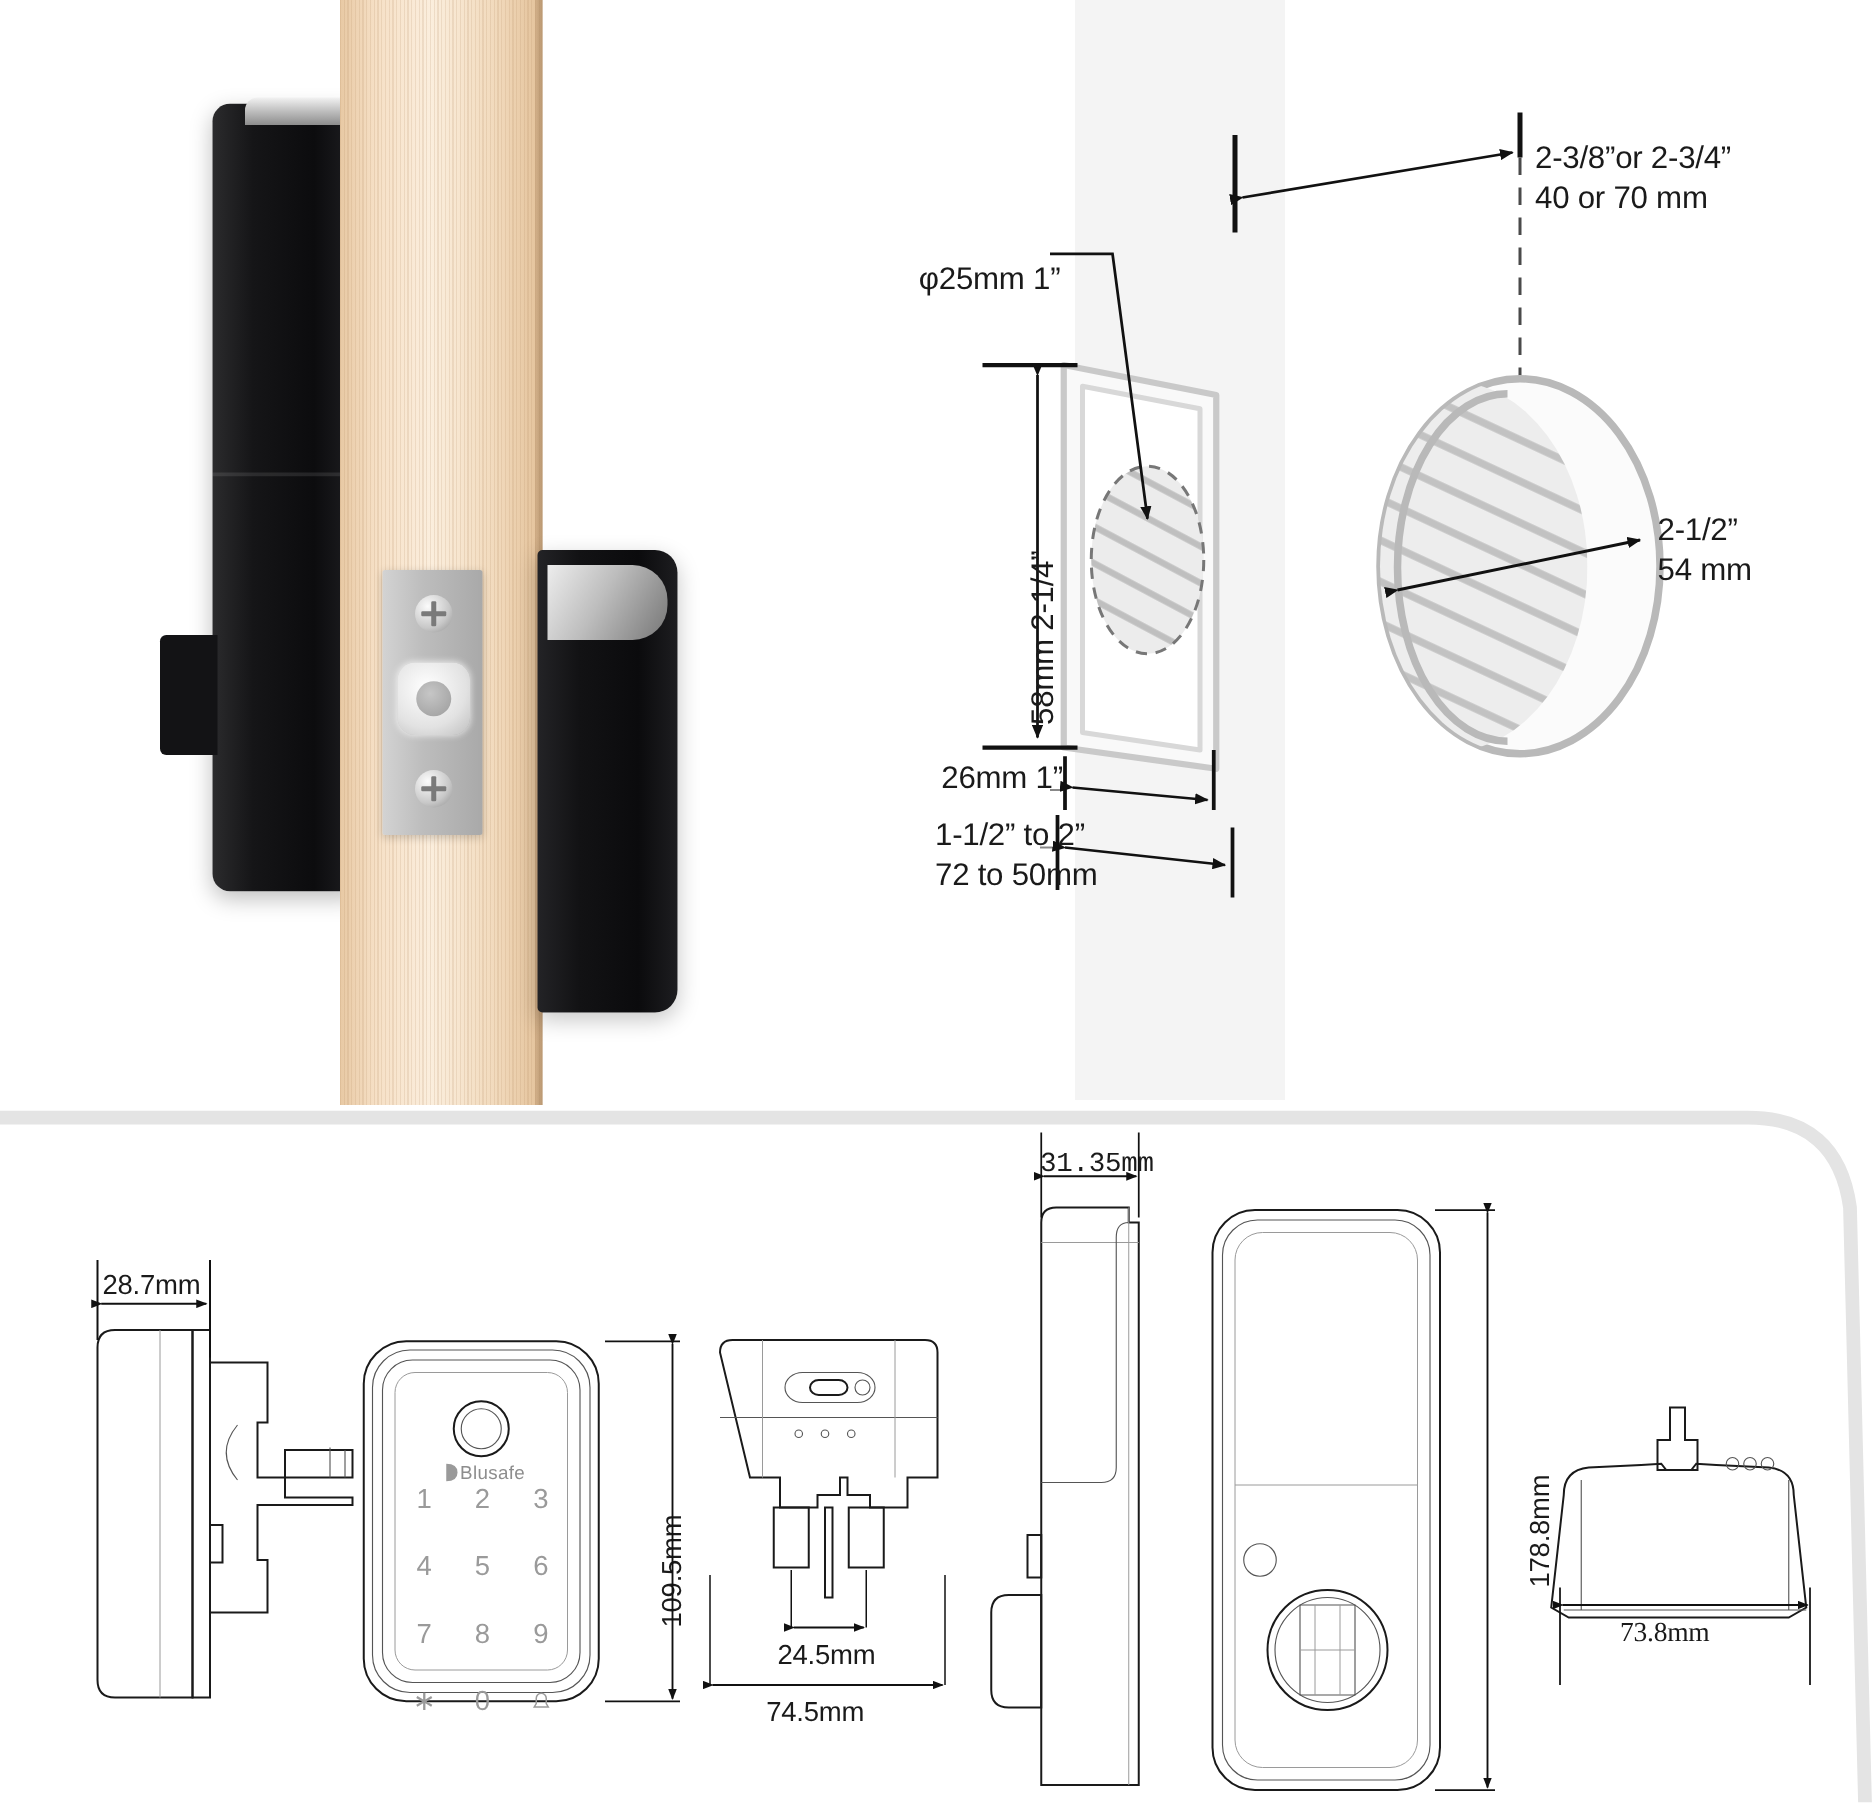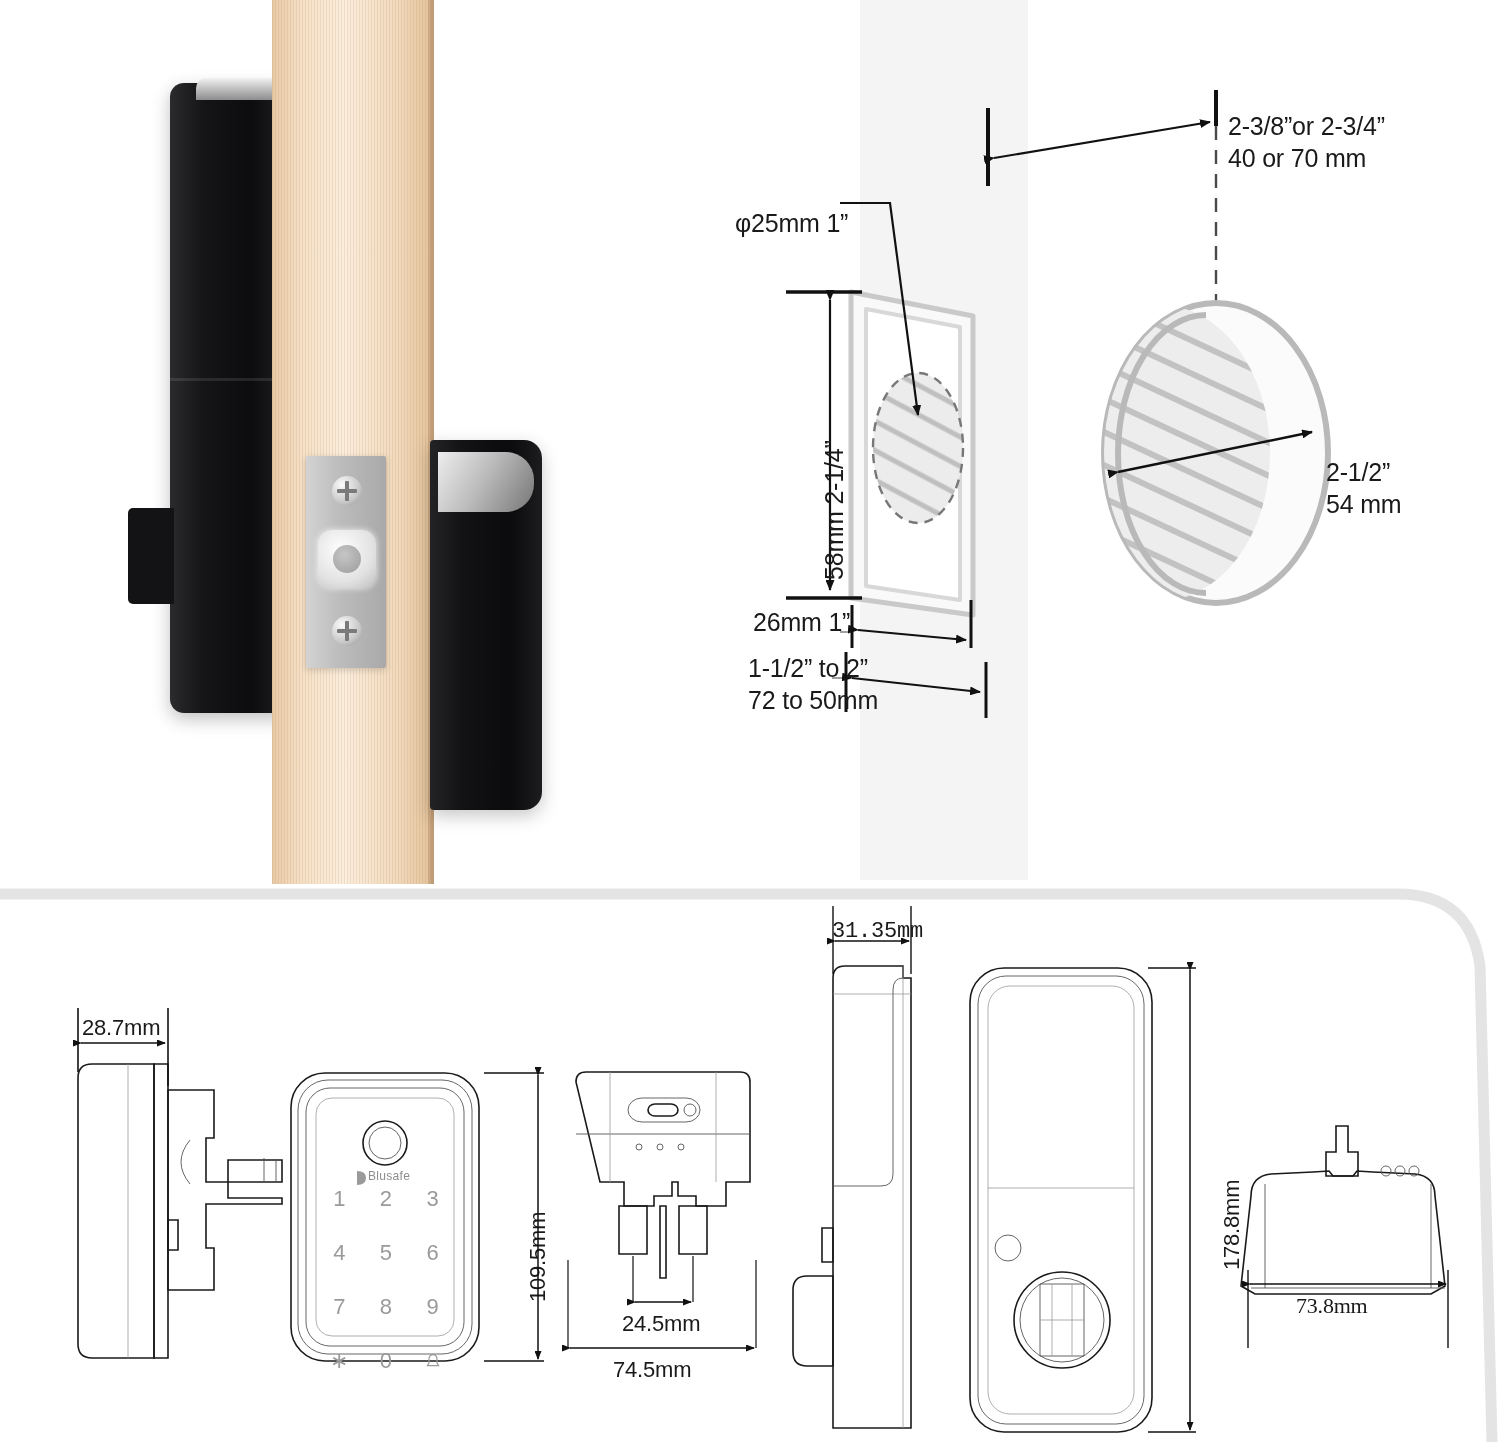--- a/index.html
+++ b/index.html
@@ -250,25 +250,25 @@
   <div class="lbl dimtxt" style="left:1228px;top:110px;"><span>2-3/8”or 2-3/4”</span><br><span>40 or 70 mm</span></div>
 
   <div class="lbl dimtxt" style="left:735px;top:188px;margin-top:19px;"><span>φ25mm 1”</span></div>
 
   <div class="lbl dimtxt vert" style="left:818px;top:580px;"><span>58mm 2-1/4”</span></div>
 
   <div class="lbl dimtxt" style="left:753px;top:606px;"><span>26mm 1”</span></div>
 
   <div class="lbl dimtxt" style="left:748px;top:652px;"><span>1-1/2” to 2”</span><br><span>72 to 50mm</span></div>
 
-  <div class="lbl dimtxt" style="left:1326px;top:408px;margin-top:48px;"><span>2-1/2”</span><br><span>54 mm</span></div>
+  <div class="lbl dimtxt" style="left:1326px;top:408px;"><span>2-1/2”</span><br><span>54 mm</span></div>
 
   <div class="lbl dimtxt-sm" style="left:82px;top:1014px;"><span>28.7mm</span></div>
 
-  <div class="lbl" style="left:368px;top:1169px;font-size:12px;color:#8d8d8d;letter-spacing:.3px;"><span>Blusafe</span></div>
+  <div class="lbl" style="left:368px;top:1169px;font-size:15px;color:#8d8d8d;letter-spacing:.3px;"><span>Blusafe</span></div>
 
   <div class="abs" style="left:316px;top:1186px;width:140px;">
     <div style="display:grid;grid-template-columns:repeat(3,1fr);row-gap:28px;text-align:center;color:#9a9a9a;font-size:22px;font-family:'Liberation Sans',sans-serif;">
       <span>1</span>
       <span>2</span>
       <span>3</span>
       <span>4</span>
       <span>5</span>
       <span>6</span>
       <span>7</span>

